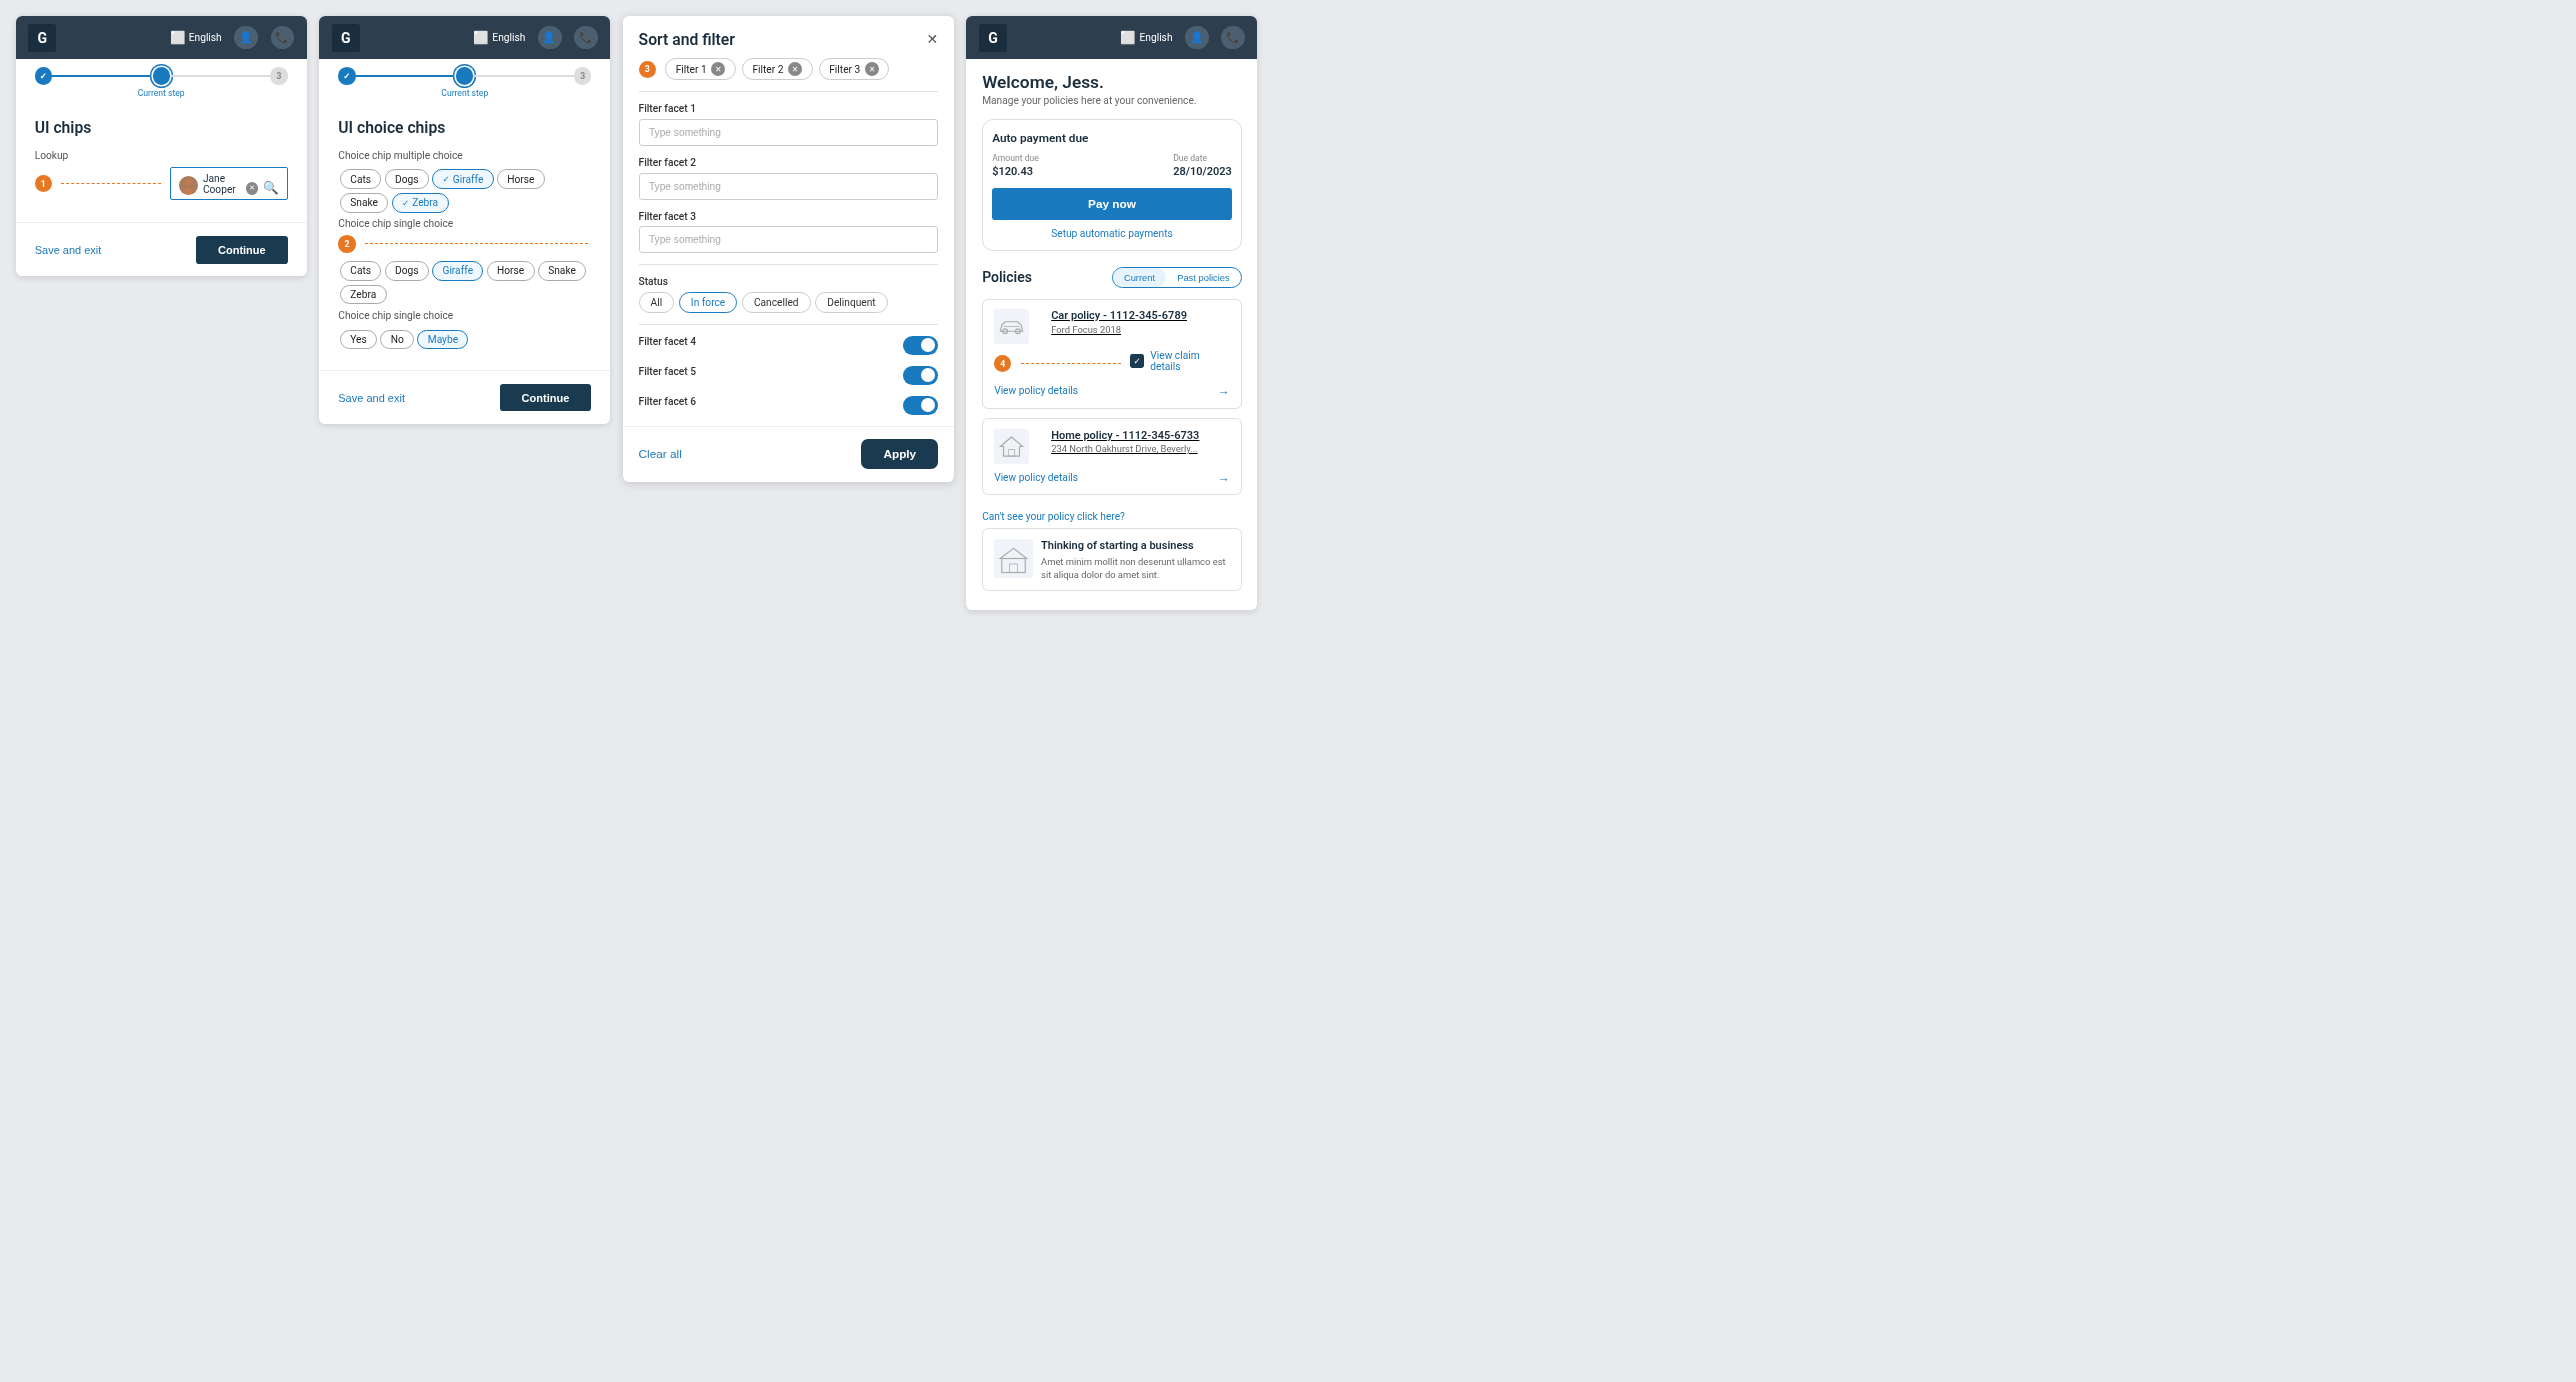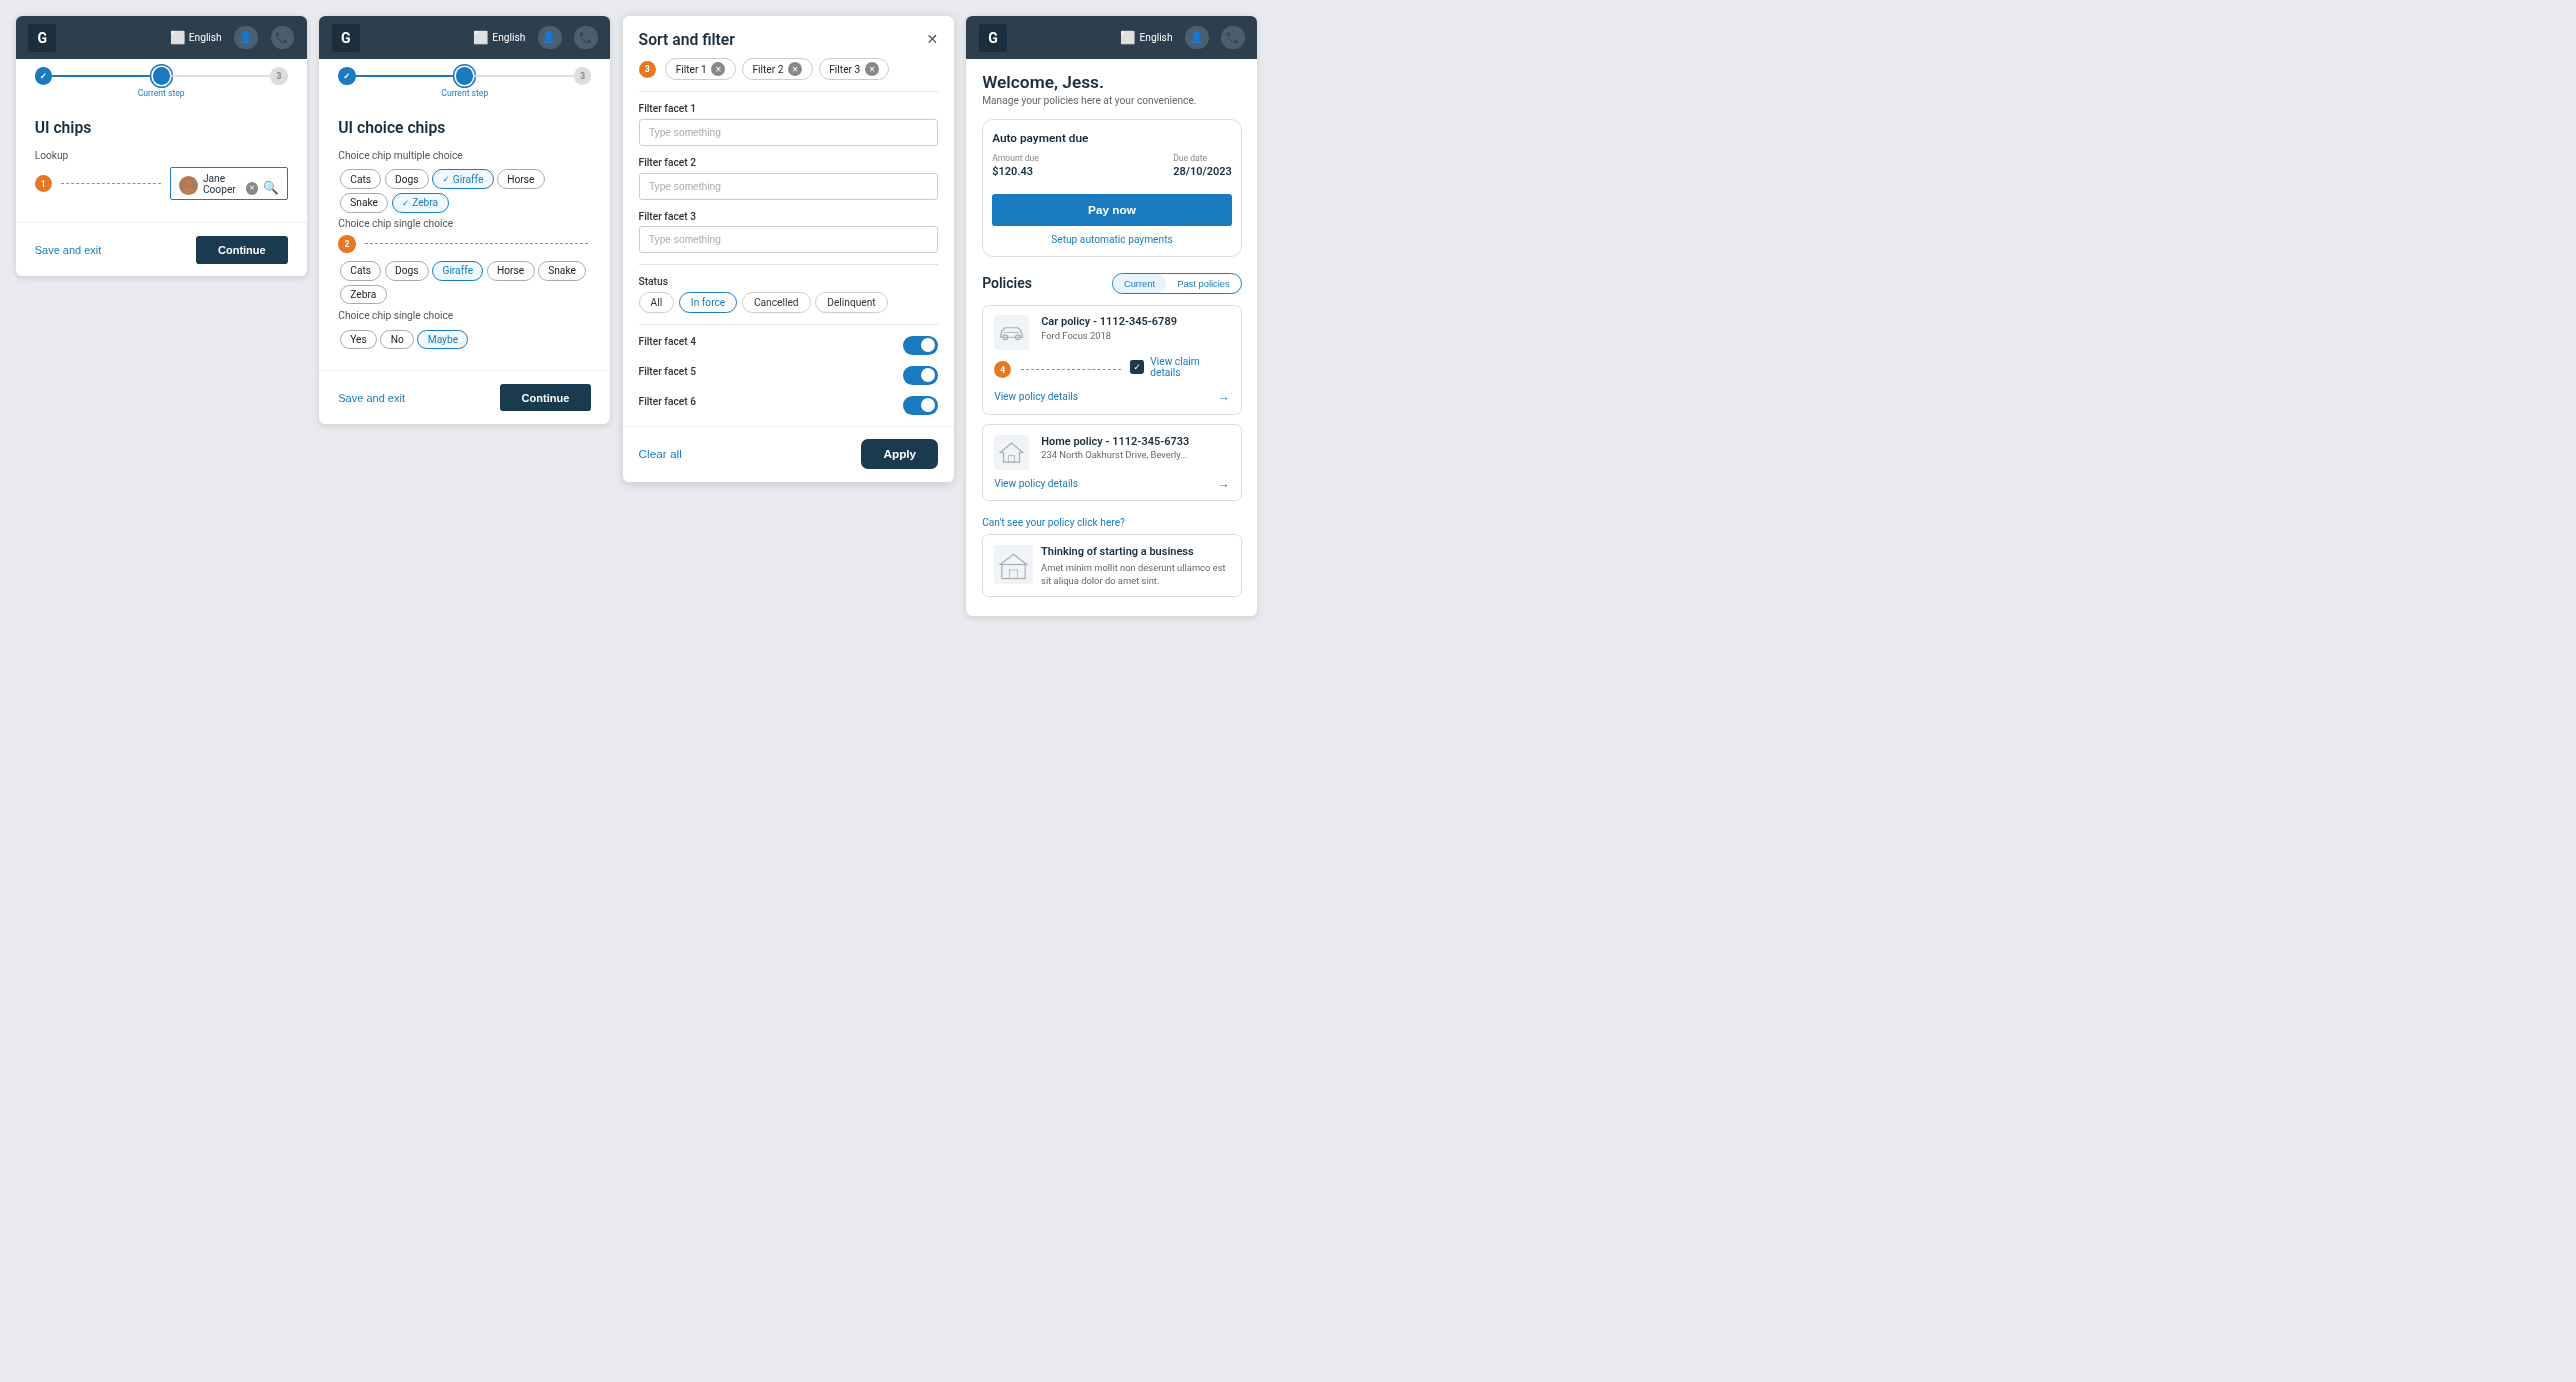--- a/index.html
+++ b/index.html
@@ -435,21 +435,21 @@
     }
     .payment-card-title {
       font-size: 11.8px;
       font-weight: 600;
       color: #1a2e3d;
       margin-bottom: 7.9px;
     }
     .payment-row {
       display: flex;
       justify-content: space-between;
-      margin-bottom: 16px;
+      margin-bottom: 10px;
     }
     .payment-col label {
       font-size: 8.6px;
       color: #888;
       display: block;
     }
     .payment-col span {
       font-size: 11px;
       font-weight: 600;
       color: #1a2e3d;
@@ -503,22 +503,23 @@
       border-radius: 15.7px;
     }
     .policy-card {
       border: 1.2px solid #ddd;
       border-radius: 6.3px;
       padding: 9.4px 11px;
       margin-bottom: 9.4px;
     }
     .policy-top {
       display: flex;
-      gap: 12px;
+      gap: 22px;
       margin-bottom: 6.3px;
+      text-decoration: underline;
     }
     .policy-icon {
       width: 35px;
       height: 35px;
       flex-shrink: 0;
       display: flex;
       align-items: center;
       justify-content: center;
     }
     .policy-info {

